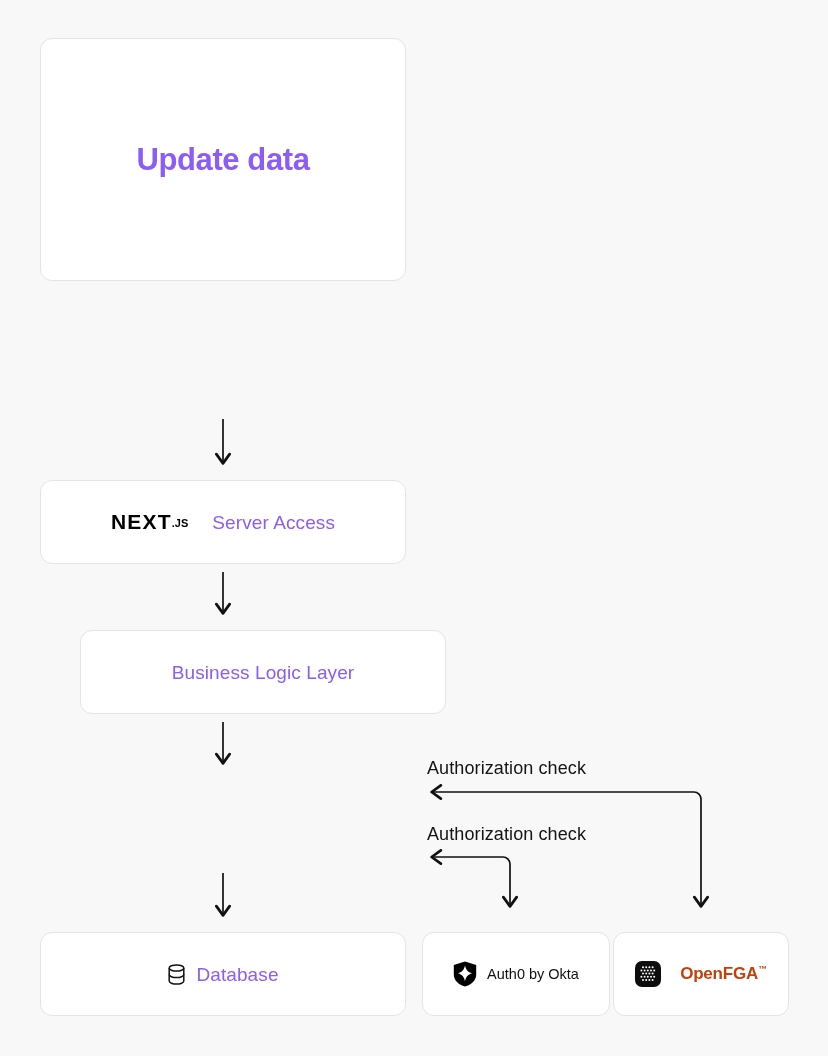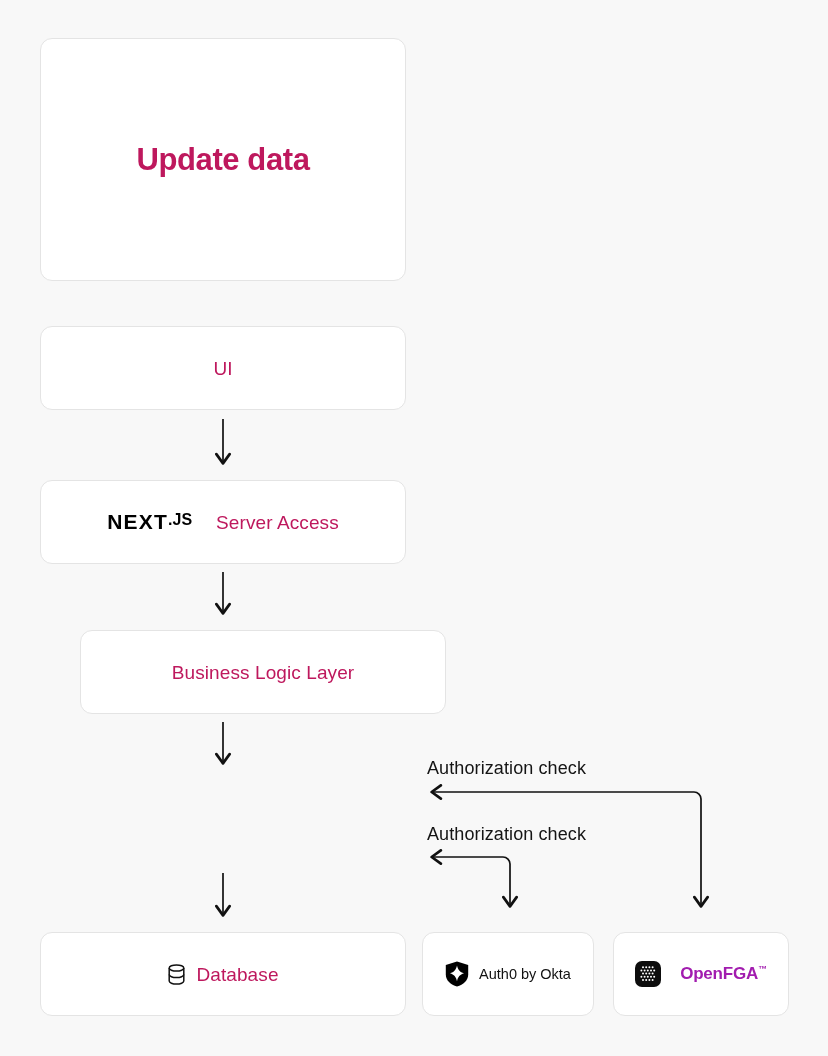--- a/index.html
+++ b/index.html
@@ -31,21 +31,21 @@
     align-items: center;
     justify-content: center;
   }
   .card.dashed {
     background: transparent;
     border: 1px dashed #c9c9c9;
   }
   .card-label {
     font-size: 19px;
     font-weight: 400;
-    color: #be185d;
+    color: #8b5cf6;
     letter-spacing: 0.1px;
     line-height: 1;
   }
 
   
   #title-card {
     left: 40px;
     top: 38px;
     width: 366px;
     height: 243px;
@@ -55,62 +55,62 @@
     font-weight: 700;
     letter-spacing: -0.4px;
   }
 
   
   #ui-card          { left: 40px; top: 326px; width: 366px; height: 84px; }
   #server-card      { left: 40px; top: 480px; width: 366px; height: 84px; }
   #business-card    { left: 40px; top: 630px; width: 366px; height: 84px; margin-left: 40px; }
   #dal-card         { left: 40px; top: 780px; width: 366px; height: 84px; }
   #db-card          { left: 40px; top: 932px; width: 366px; height: 84px; }
-  #auth0-card       { left: 422px; top: 932px; width: 172px; height: 84px; }
+  #auth0-card       { left: 422px; top: 932px; width: 188px; height: 84px; }
   #openfga-card     { left: 613px; top: 932px; width: 176px; height: 84px; }
 
   
   .logo-row {
     display: flex;
     align-items: center;
     gap: 10px;
   }
 
   
   .nextjs-mark {
     display: inline-flex;
-    align-items: flex-start;
+    align-items: center;
     margin-right: 14px;
   }
   .nextjs-word {
     font-size: 21px;
     font-weight: 700;
     letter-spacing: 1.2px;
     color: #000000;
   }
   .nextjs-suffix {
-    font-size: 16px;
+    font-size: 11px;
     font-weight: 700;
     letter-spacing: 0px;
     color: #000000;
     position: relative;
     top: 1px;
   }
 
   
   .tm {
     font-size: 9px;
     vertical-align: super;
     font-weight: 600;
   }
   .openfga-text {
     font-size: 17px;
     font-weight: 700;
     letter-spacing: -0.2px;
-    color: #a21caf;
+    color: #c2410c;
     margin-left: 9px;
   }
   .auth0-text {
     font-size: 14.5px;
     font-weight: 400;
     letter-spacing: 0px;
     color: #111111;
   }
 
   
@@ -160,23 +160,20 @@
 
     <path d="M432,792 L694,792 A7,7 0 0 1 701,799 L701,906" fill="none" stroke="#111111" stroke-width="1.7" marker-start="url(#arrow-left)" marker-end="url(#arrow-down)"></path>
 
     <path d="M432,857 L503,857 A7,7 0 0 1 510,864 L510,906" fill="none" stroke="#111111" stroke-width="1.7" marker-start="url(#arrow-left)" marker-end="url(#arrow-down)"></path>
   </svg>
 
   <div id="title-card" class="card">
     <span class="card-label">Update data</span>
   </div>
 
-  <div id="ui-card" class="card">
-    <span class="card-label">UI</span>
-  </div>
 
   <div id="server-card" class="card">
     <div class="logo-row">
       <span class="nextjs-mark">
         <span class="nextjs-word">NEXT</span>
         <span class="nextjs-suffix">.JS</span>
       </span>
       <span class="card-label">Server Access</span>
     </div>
   </div>

